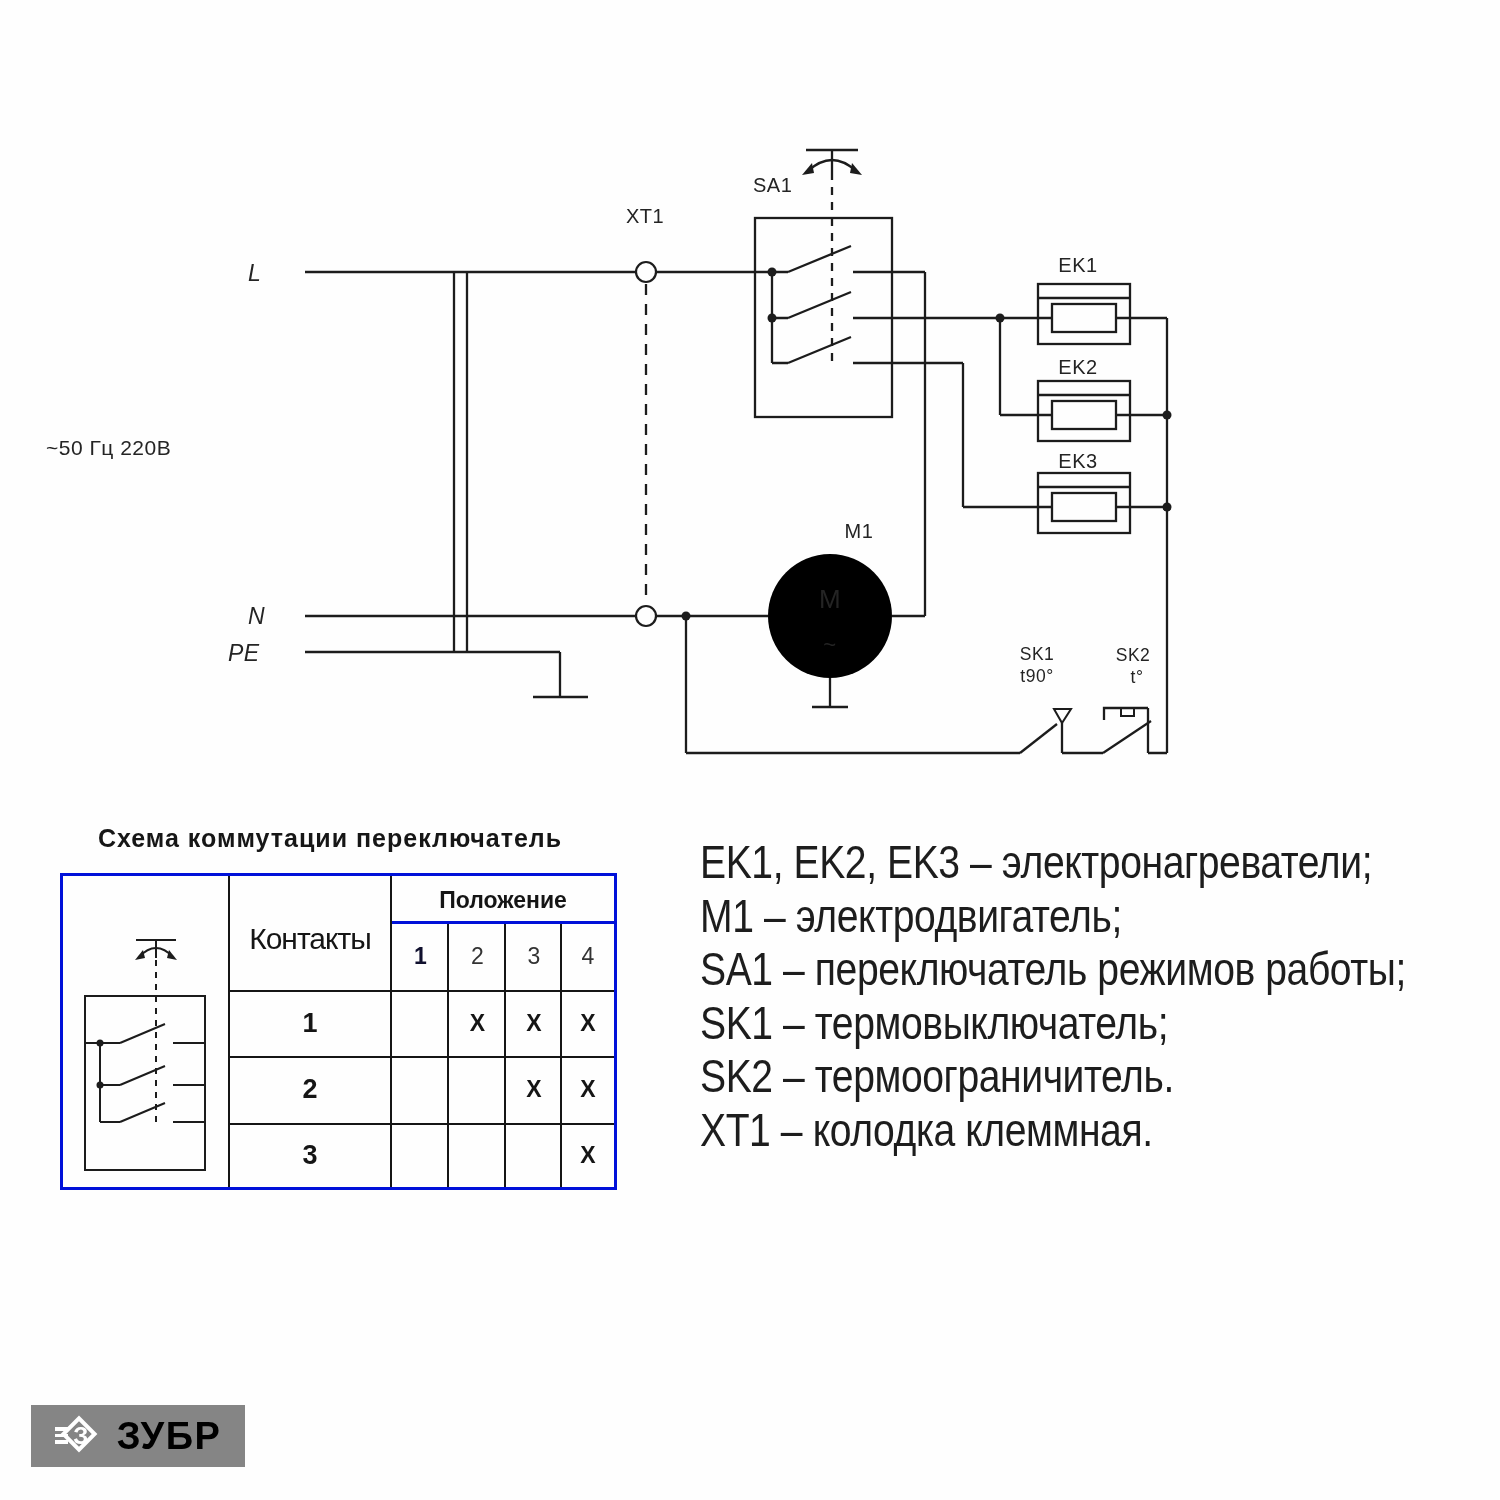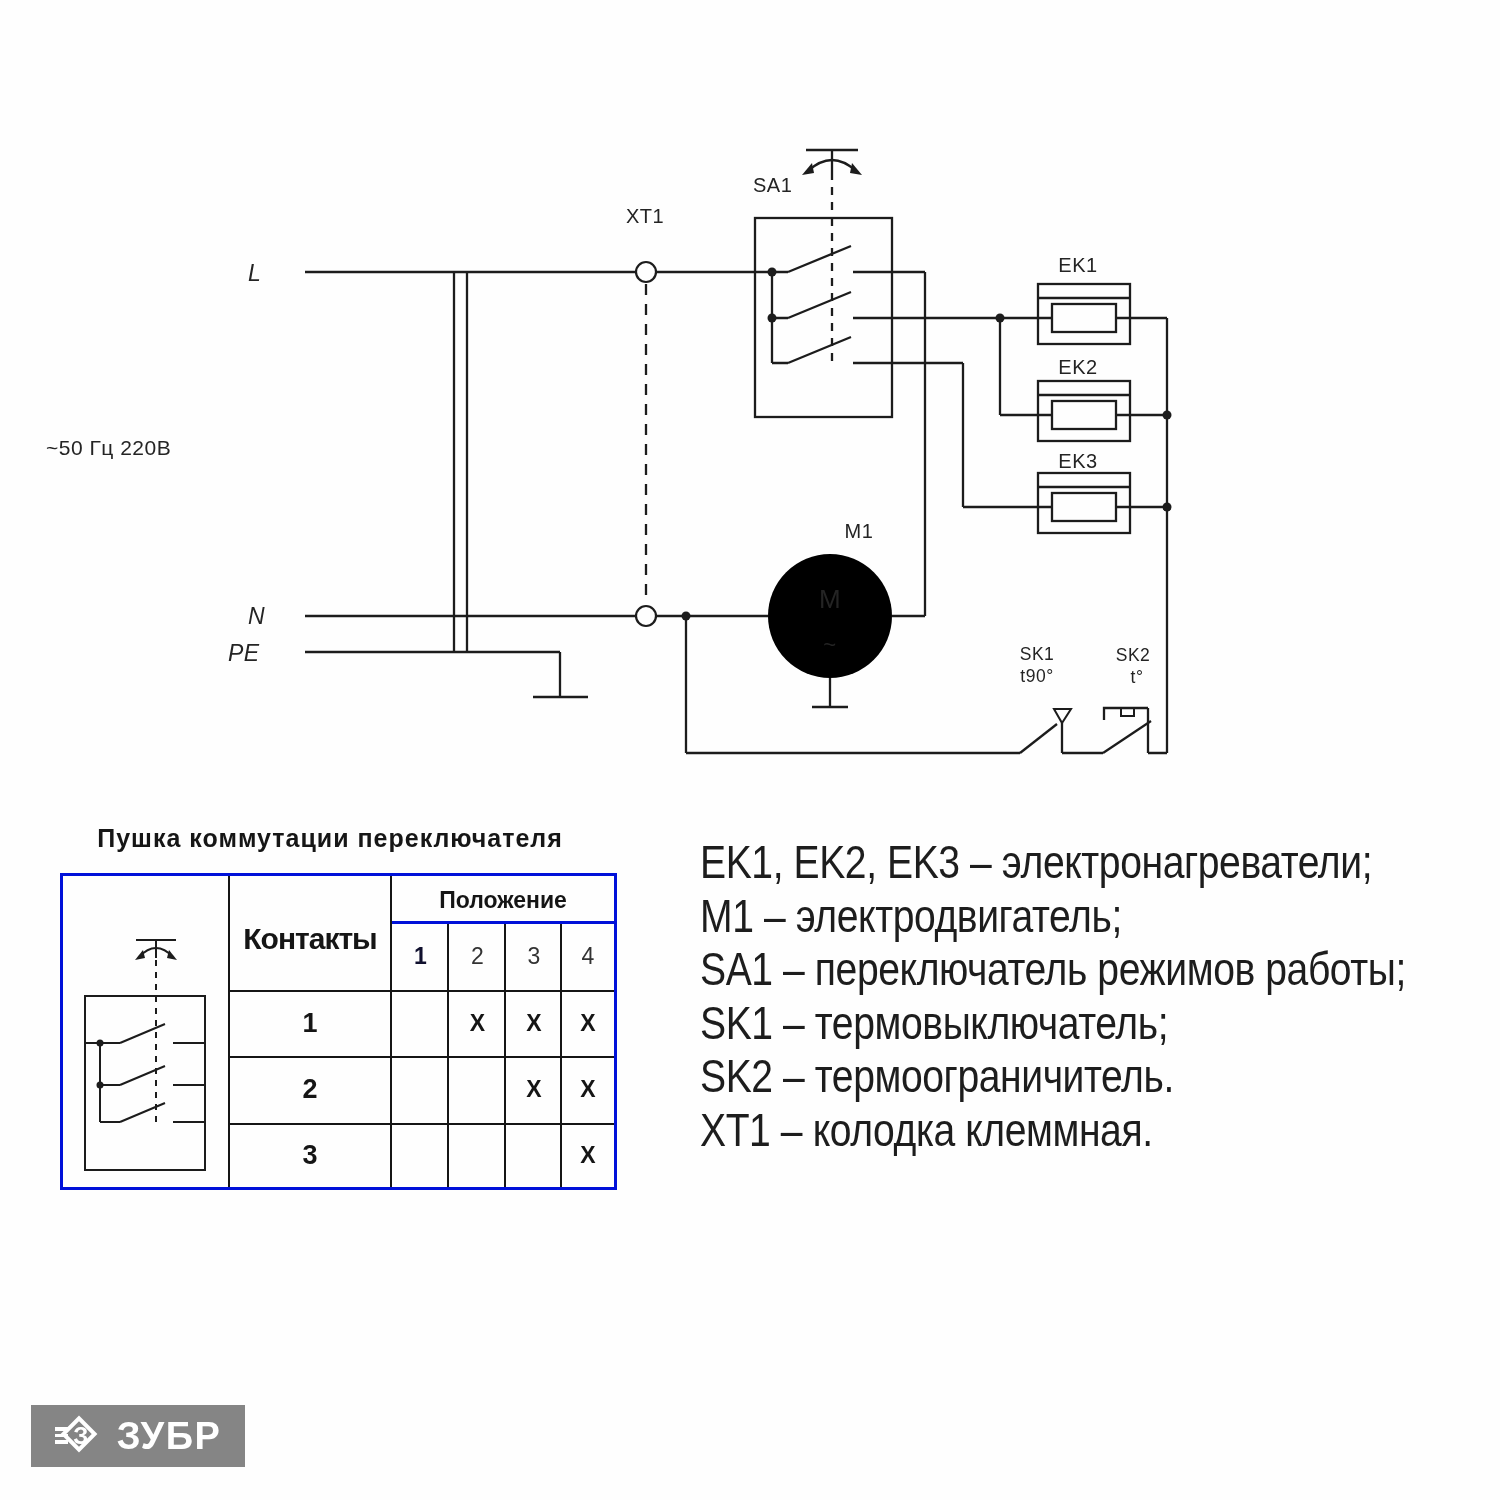--- a/index.html
+++ b/index.html
@@ -38,21 +38,21 @@
     font-size:25px;font-weight:bold;letter-spacing:1px;color:#161616;
   }
   .comm-table{
     position:absolute;left:60px;top:873px;width:557px;height:317px;
     border:3px solid var(--accent);box-sizing:border-box;background:#fefefe;
   }
   .comm-table .abs{position:absolute;}
   .gl{background:#151515;}
   .gl-blue{background:var(--accent);}
   .cell{display:flex;align-items:center;justify-content:center;color:#151515;}
-  .hdr-contacts{font-size:30px;font-weight:bold;letter-spacing:-1px;}
+  .hdr-contacts{font-size:30px;font-weight:normal;letter-spacing:-1px;}
   .hdr-position{font-size:23px;font-weight:bold;}
   .pos-num{font-size:23px;color:#333;}
   .pos-num.first{font-weight:bold;color:#10102e;}
   .row-num{font-size:27px;font-weight:bold;}
   .xmark{font-size:23px;font-weight:bold;}
   #miniswitch path,#miniswitch rect{stroke:var(--line);fill:none;stroke-width:2;}
   #miniswitch .dash{stroke-dasharray:6 6;}
   #miniswitch .dot{fill:var(--line);stroke:none;}
   #miniswitch .arrow{fill:var(--line);stroke:none;}
 
@@ -73,21 +73,21 @@
   .logo-diamond{
     position:absolute;left:11px;top:11px;width:26px;height:26px;
     border:4px solid #fff;transform:rotate(45deg);box-sizing:border-box;background:transparent;
   }
   .logo-bars{position:absolute;left:0;top:17px;display:flex;flex-direction:column;gap:3px;}
   .logo-bars span{display:block;width:13px;height:3.5px;background:#fff;}
   .logo-z{
     position:absolute;left:12px;top:11px;width:28px;height:30px;color:#fff;
     font-weight:bold;font-size:24px;display:flex;align-items:center;justify-content:center;
   }
-  .logo-text{color:#ffffff;font-weight:bold;font-size:38px;letter-spacing:1.5px;}
+  .logo-text{color:#000000;font-weight:bold;font-size:38px;letter-spacing:1.5px;}
   .footer-line{position:absolute;left:280px;top:22px;white-space:nowrap;}
   .model{font-size:42px;font-weight:bold;color:#141414;}
   .caption{font-size:37px;font-weight:normal;color:#3c3c3c;}
 </style>
 </head>
 <body>
 
 <div class="page">
 
   <svg id="schematic" width="1500" height="820" viewBox="0 0 1500 820">
@@ -188,21 +188,21 @@
     <text class="lbl-ac" x="830" y="652" text-anchor="middle">~</text>
     <text class="lbl" x="1078" y="272" text-anchor="middle">EK1</text>
     <text class="lbl" x="1078" y="374" text-anchor="middle">EK2</text>
     <text class="lbl" x="1078" y="468" text-anchor="middle">EK3</text>
     <text class="lbl-sm" x="1037" y="660" text-anchor="middle">SK1</text>
     <text class="lbl-sm" x="1037" y="682" text-anchor="middle">t90°</text>
     <text class="lbl-sm" x="1133" y="661" text-anchor="middle">SK2</text>
     <text class="lbl-sm" x="1137" y="683" text-anchor="middle">t°</text>
   </svg>
 
-  <div class="comm-title">Пушка коммутации переключателя</div>
+  <div class="comm-title">Схема коммутации переключатель</div>
 
   <div class="comm-table">
 
     <div class="abs gl" style="left:165px;top:0;width:2px;height:311px;"></div>
     <div class="abs gl" style="left:327px;top:0;width:2px;height:311px;"></div>
     <div class="abs gl" style="left:384px;top:46px;width:2px;height:265px;"></div>
     <div class="abs gl" style="left:441px;top:46px;width:2px;height:265px;"></div>
     <div class="abs gl" style="left:497px;top:46px;width:2px;height:265px;"></div>
     <div class="abs gl-blue" style="left:329px;top:45px;width:222px;height:3px;"></div>
     <div class="abs gl" style="left:165px;top:114px;width:386px;height:2px;"></div>

